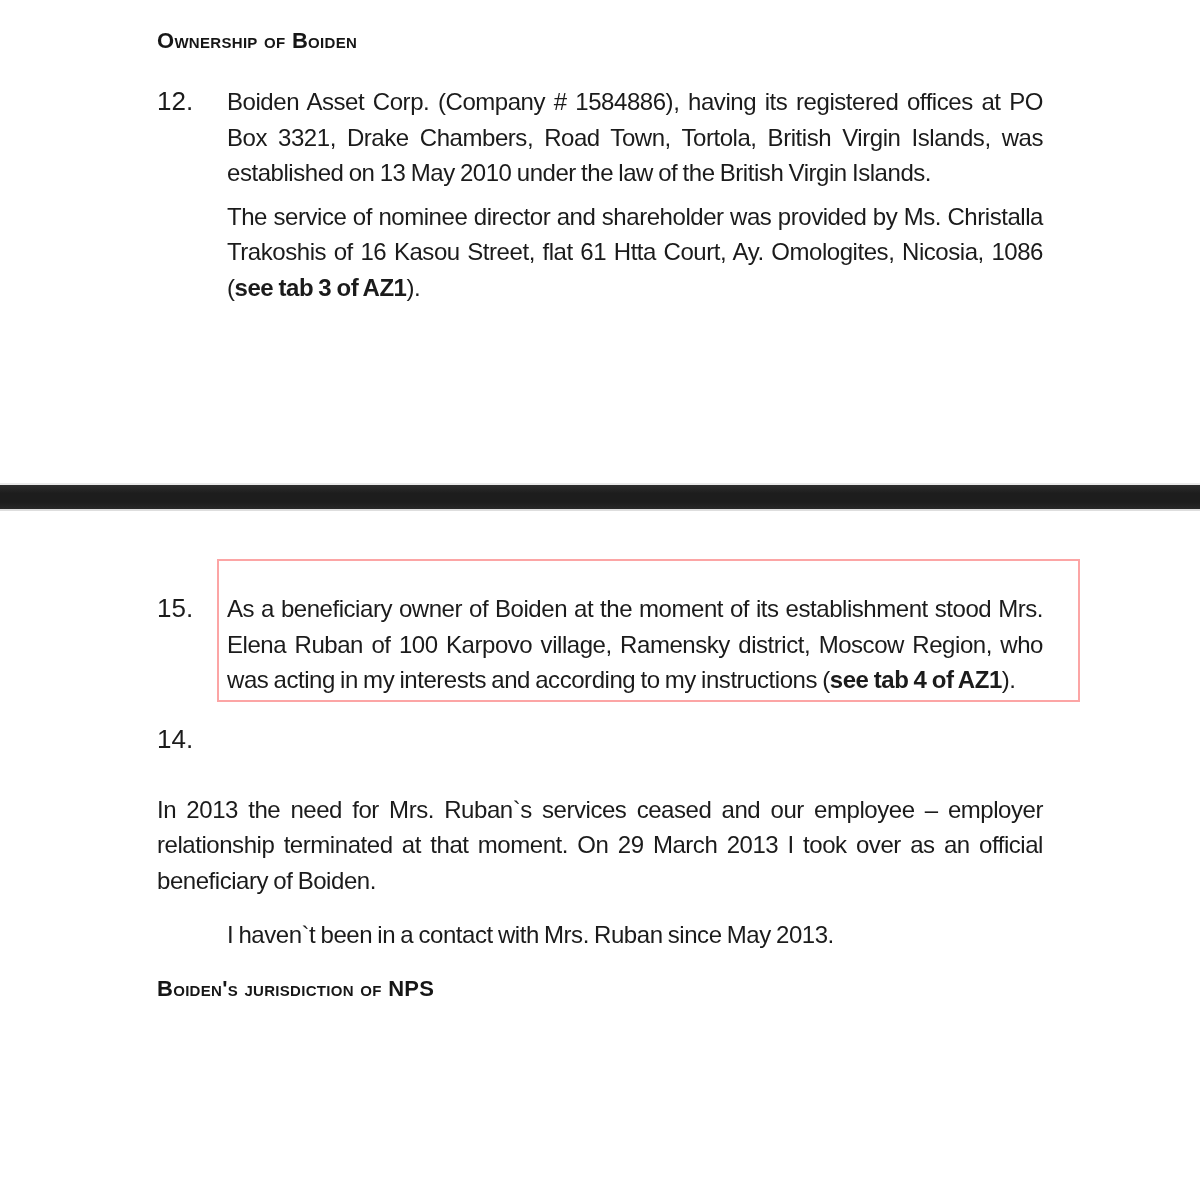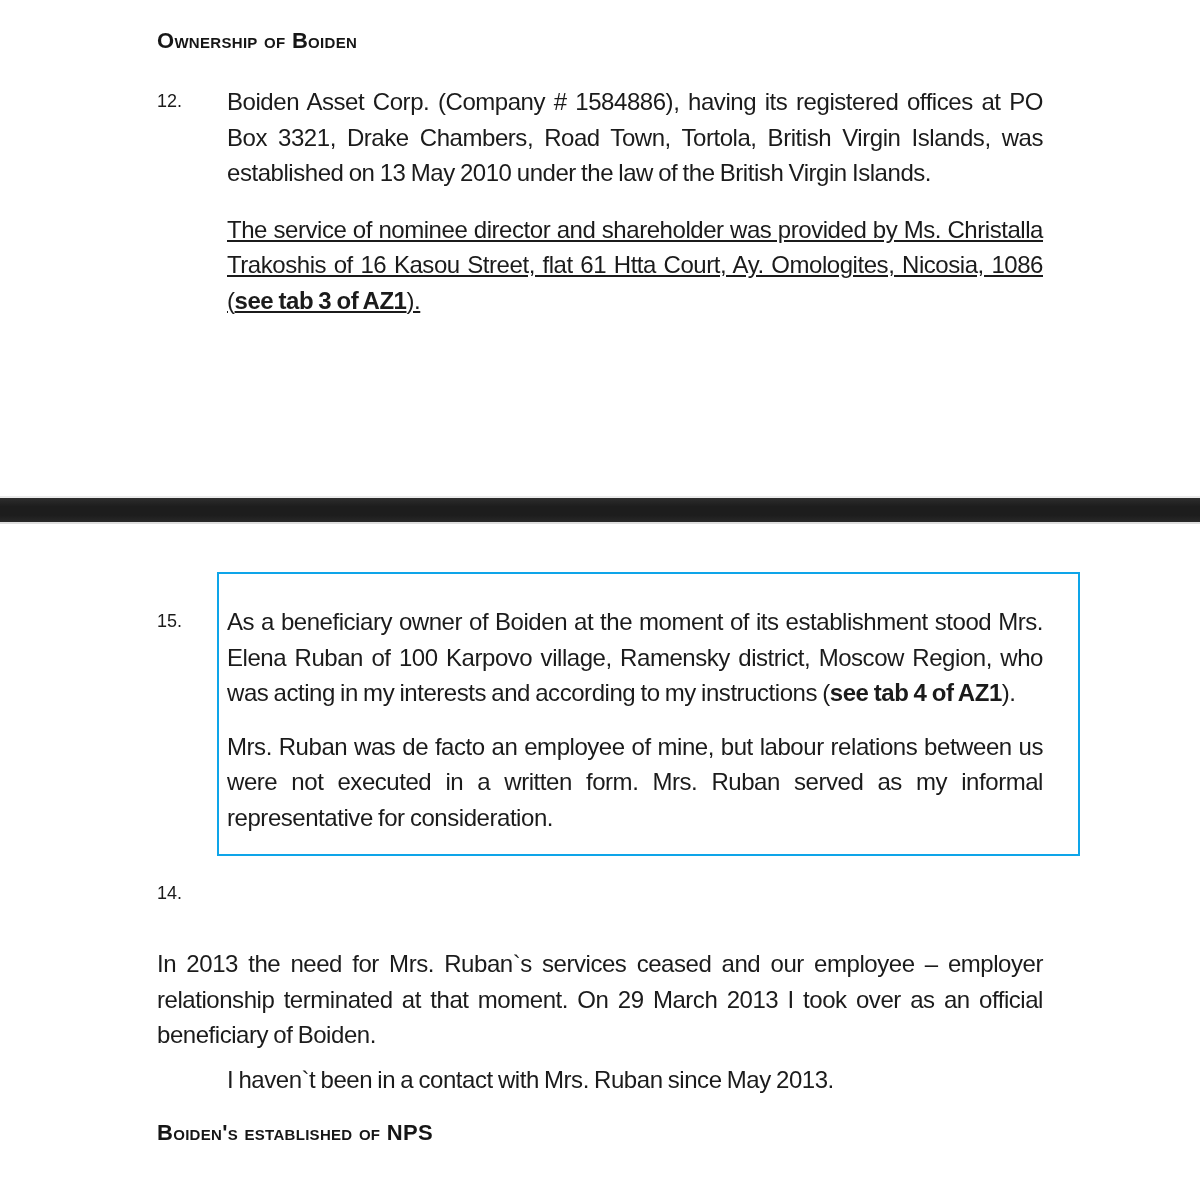--- a/index.html
+++ b/index.html
@@ -24,58 +24,58 @@
     letter-spacing: 0.3px;
     margin: 0;
     color: #161616;
   }
   .heading-ownership { margin-top: 28px; }
   .heading-acquisition { margin-top: 23px; }
 
   .para-row { display: flex; align-items: flex-start; }
   .para-num {
     flex: 0 0 70px;
-    font-size: 18px;
+    font-size: 26px;
     line-height: 35.5px;
   }
   .para-text {
     flex: 1;
     margin: 0;
     font-size: 24px;
     line-height: 35.5px;
     text-align: justify;
     letter-spacing: -0.45px;
     word-spacing: -1px;
   }
   .para-text b { letter-spacing: -0.45px; }
 
   .m-p12  { margin-top: 30px; }
-  .m-p12b { margin-top: 21px; text-decoration: underline; }
+  .m-p12b { margin-top: 8px; }
   .m-p13c { margin-top: 22px; }
   .m-p14  { margin-top: 20px; flex-direction: column; }
-  .m-p14b { margin-top: 9px; }
+  .m-p14b { margin-top: 19px; }
 
   .page-divider {
     margin: 178px -157px 0 -157px;
     height: 24px;
     background: linear-gradient(180deg, #2d2d2d, #1d1d1d 35%, #1d1d1d 72%, #282828);
     border-top: 2px solid #eaeaea;
     border-bottom: 2px solid #dedede;
   }
 
   .row-13 { margin-top: 48px; }
   .row-13 .para-num {
     flex: 0 0 60px;
     padding-top: 32px;
   }
   .highlight-box {
     flex: 1;
     margin-right: -37px;
-    border: 2px solid #0ea5e9;
-    padding: 30px 35px 19px 8px;
+    border: 2px solid #fca5a5;
+    padding: 30px 35px 2px 8px;
     background: transparent;
   }
   .highlight-box .second { margin-top: 18px; }
 </style>
 </head>
 <body>
 
 <div class="doc">
 
   <h2 class="section-heading heading-ownership">Ownership of Boiden</h2>
@@ -89,30 +89,29 @@
     <div class="para-num"></div>
     <p class="para-text"><span>The service of nominee director and shareholder was provided by Ms. Christalla Trakoshis of 16 Kasou Street, flat 61 Htta Court, Ay. Omologites, Nicosia, 1086 (</span><b>see tab 3 of AZ1</b><span>).</span></p>
   </div>
 
   <div class="page-divider"></div>
 
   <div class="para-row row-13">
     <div class="para-num">15.</div>
     <div class="highlight-box">
       <p class="para-text"><span>As a beneficiary owner of Boiden at the moment of its establishment stood Mrs. Elena Ruban of 100 Karpovo village, Ramensky district, Moscow Region, who was acting in my interests and according to my instructions (</span><b>see tab 4 of AZ1</b><span>).</span></p>
-      <p class="para-text second">Mrs. Ruban was de facto an employee of mine, but labour relations between us were not executed in a written form. Mrs. Ruban served as my informal representative for consideration.</p>
     </div>
   </div>
 
 
   <div class="para-row m-p14">
     <div class="para-num">14.</div>
     <p class="para-text">In 2013 the need for Mrs. Ruban`s services ceased and our employee – employer relationship terminated at that moment. On 29 March 2013 I took over as an official beneficiary of Boiden.</p>
   </div>
 
   <div class="para-row m-p14b">
     <div class="para-num"></div>
     <p class="para-text">I haven`t been in a contact with Mrs. Ruban since May 2013.</p>
   </div>
 
-  <h2 class="section-heading heading-acquisition">Boiden's established of NPS</h2>
+  <h2 class="section-heading heading-acquisition">Boiden's jurisdiction of NPS</h2>
 
 </div>
 
 </body></html>

